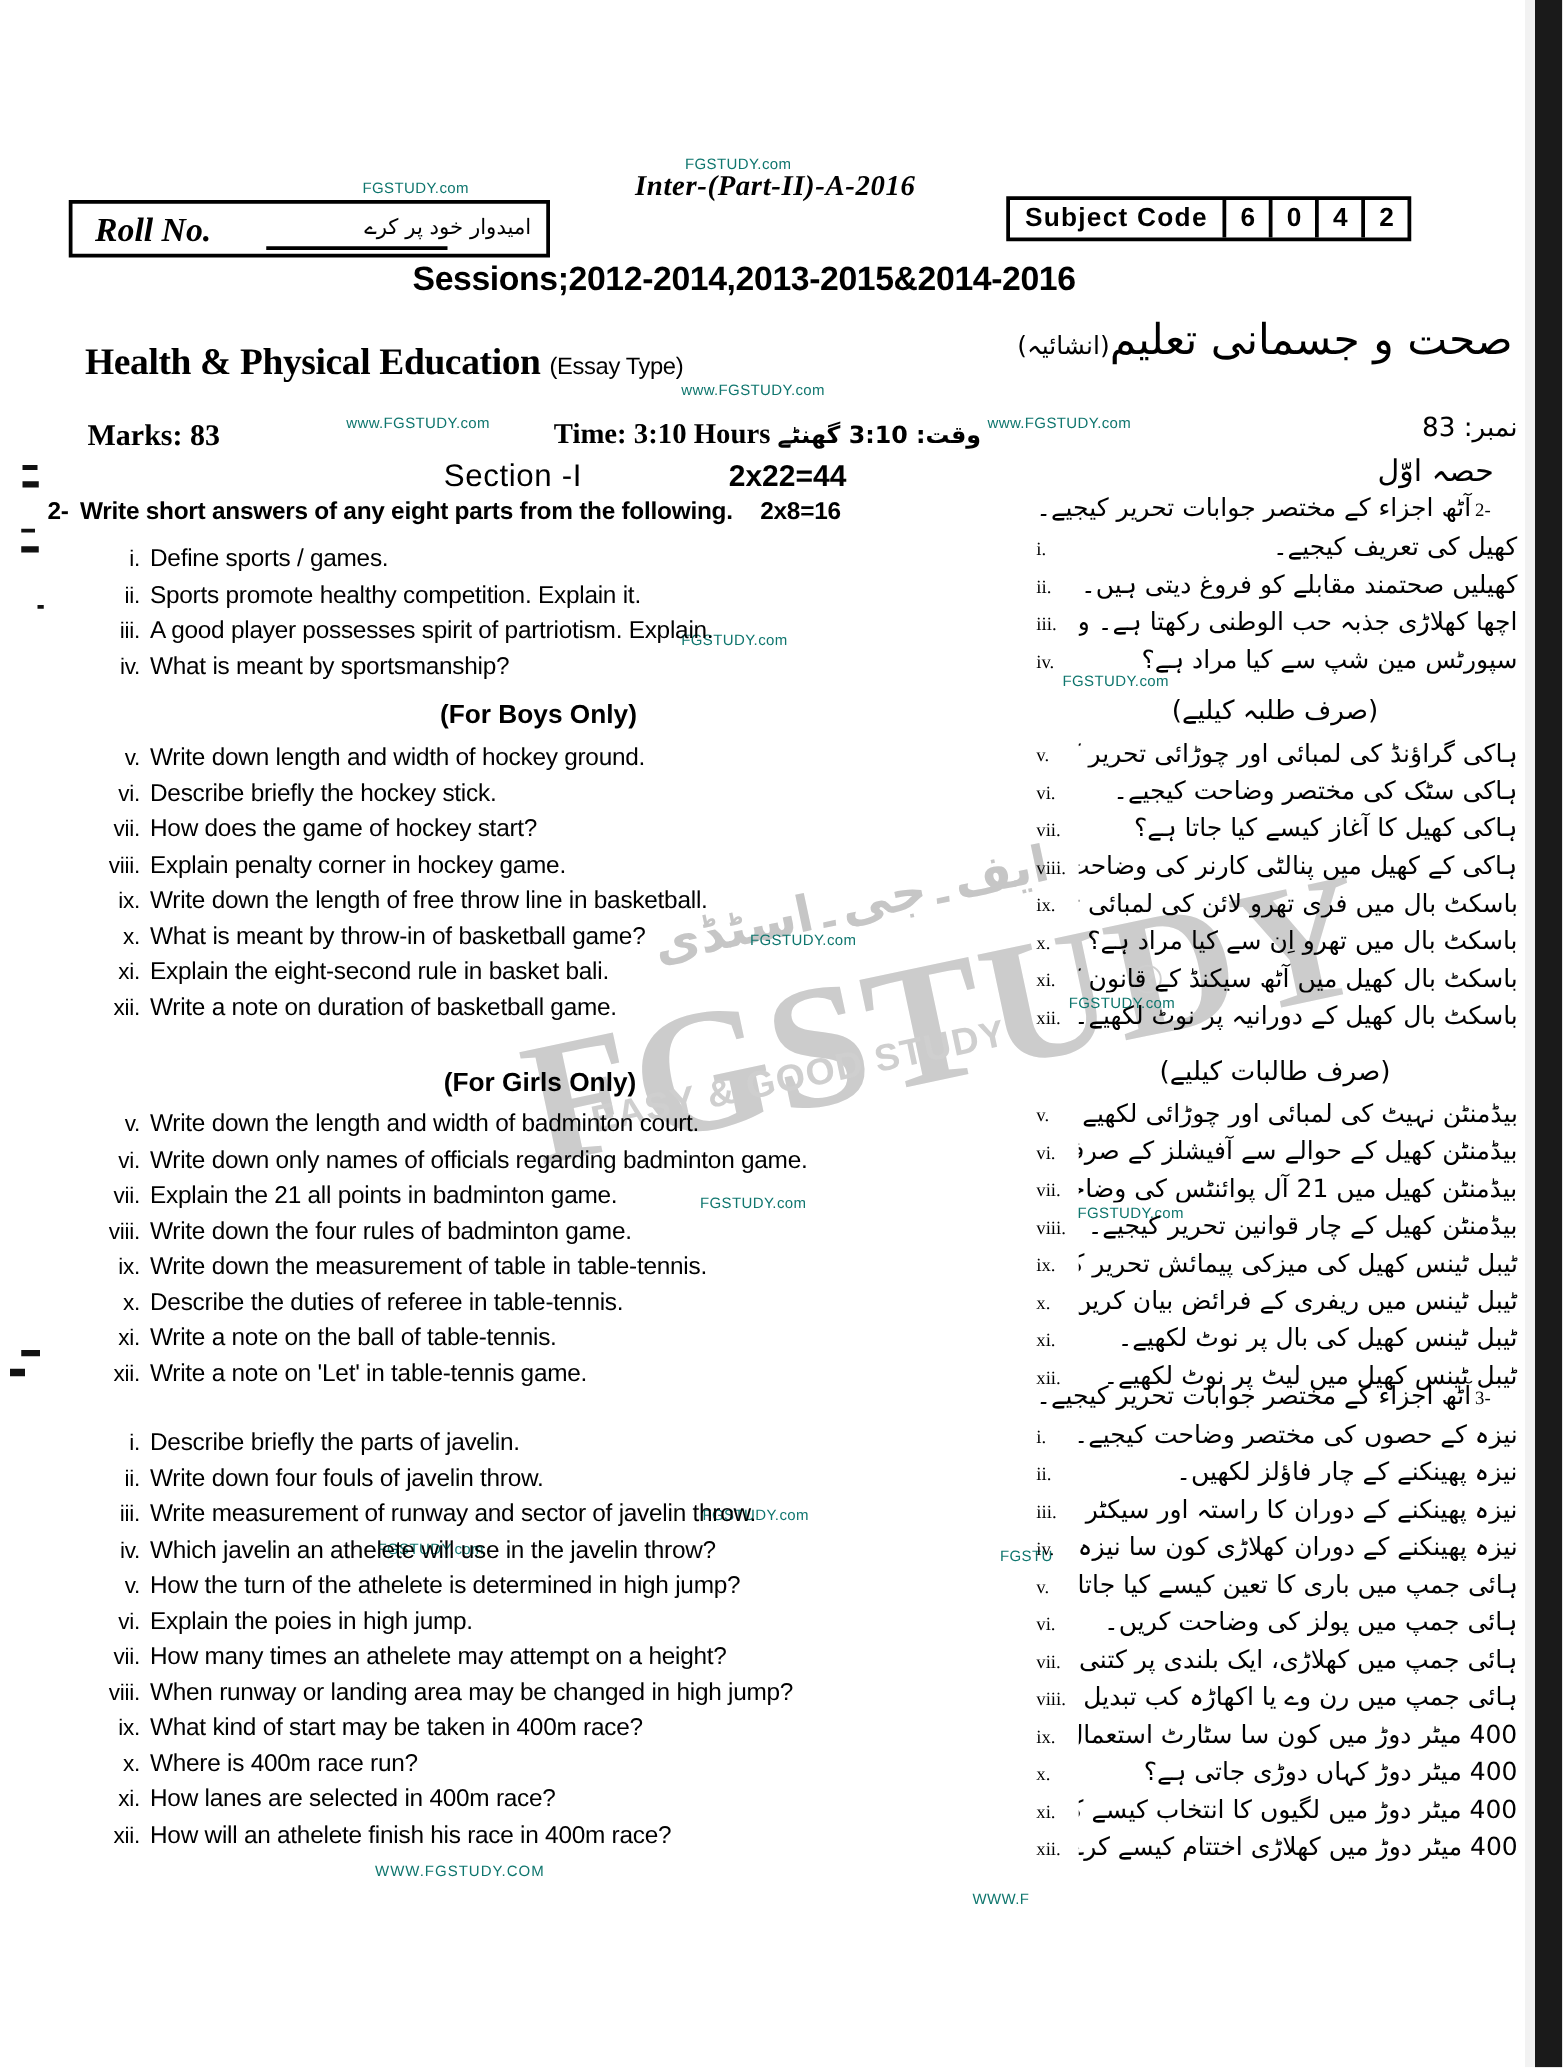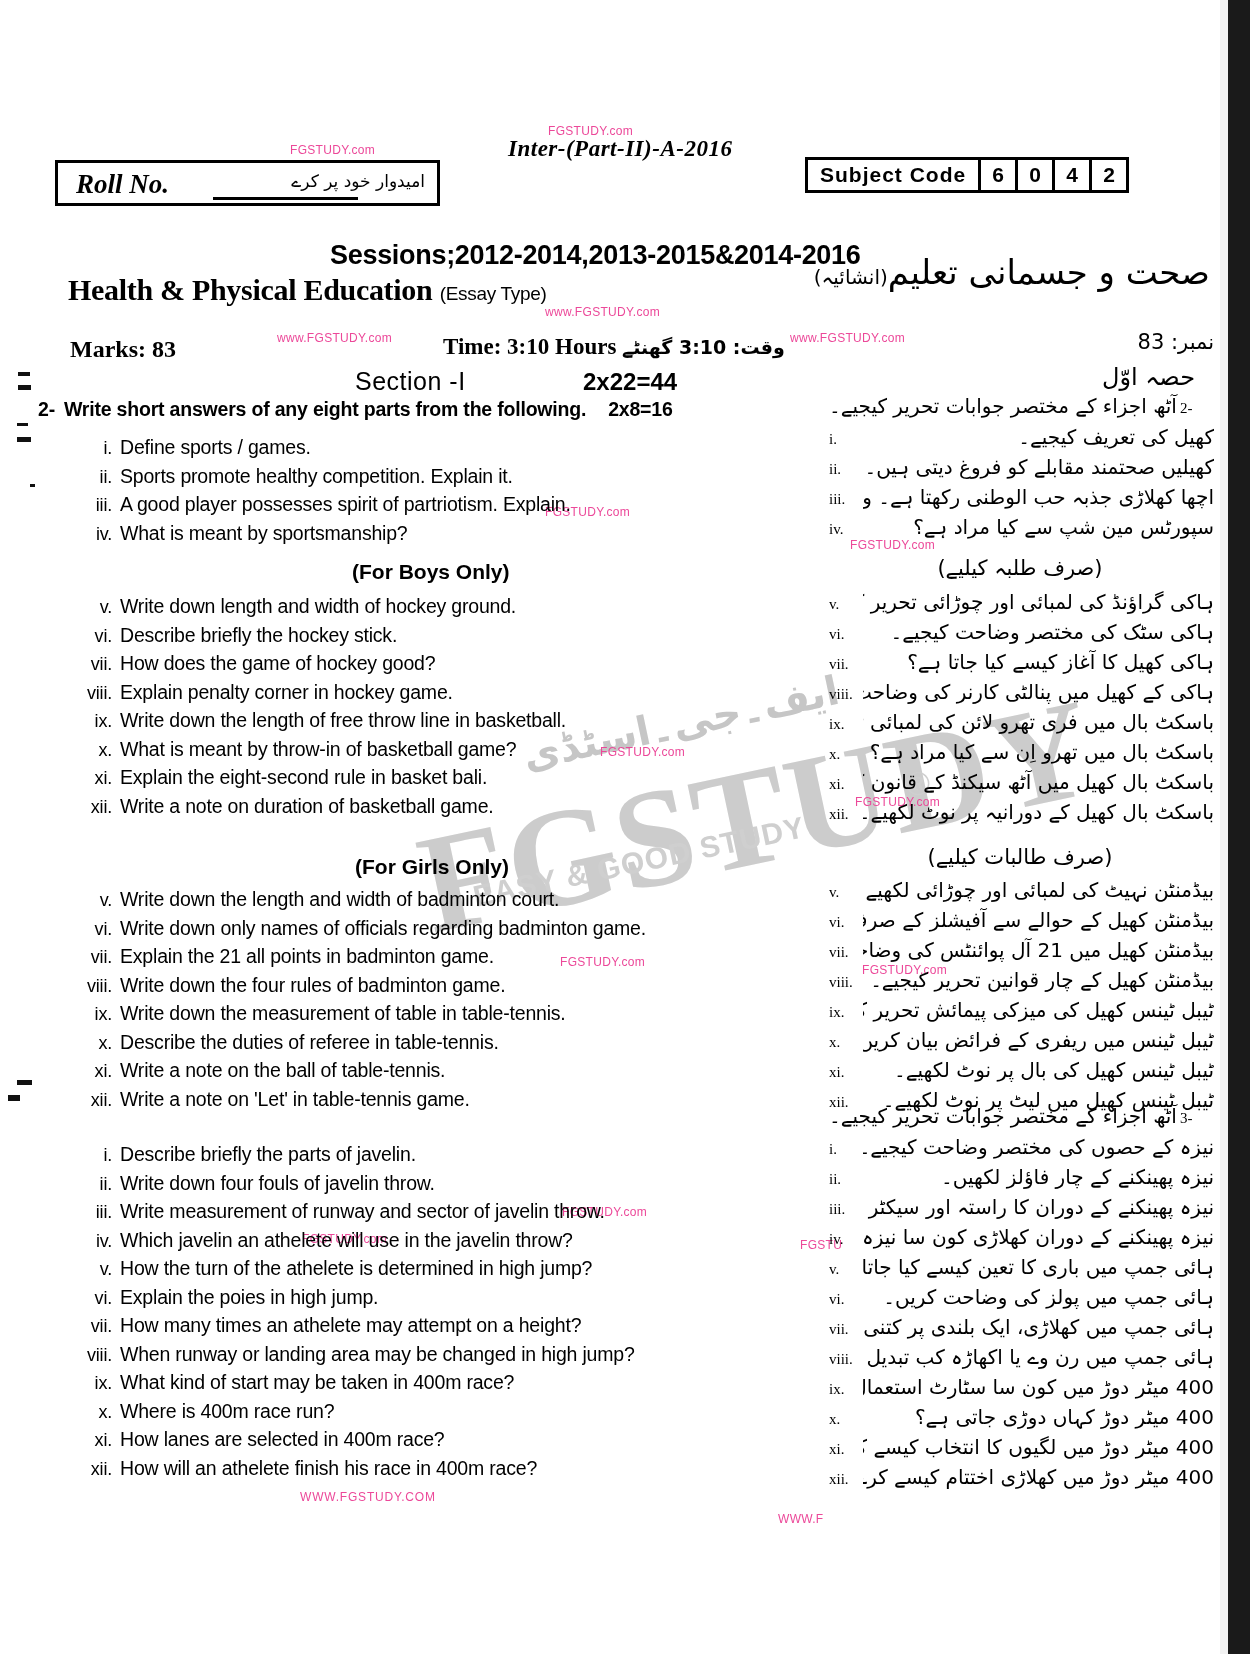--- a/index.html
+++ b/index.html
@@ -66,21 +66,21 @@
   .wm-urdu {
     left: 520px; top: 700px;
     font-size: 40px;
     transform: rotate(-12deg);
     color: #c6c6c6;
     direction: rtl;
     font-family: "DejaVu Sans", sans-serif;
   }
   .wm-small {
     position: absolute;
-    color: #ec4899;
+    color: #0f766e;
     font-size: 12px;
     letter-spacing: 0.3px;
     white-space: nowrap;
     user-select: none;
     font-family: "Liberation Sans", sans-serif;
   }
 
   
   .interpart {
     position: absolute;
@@ -151,21 +151,20 @@
   }
   .subjcode .dg:last-child { border-right: none; }
 
   .sessions {
     position: absolute;
     left: 330px; top: 208px;
     font-size: 27px;
     font-weight: bold;
     letter-spacing: -0.3px;
     font-family: "Liberation Sans", sans-serif;
-    margin-top: 32px;
   }
 
   .title-en {
     position: absolute;
     left: 68px; top: 273px;
     font-family: "Liberation Serif", serif;
     font-weight: bold;
     font-size: 30px;
     letter-spacing: -0.3px;
   }
@@ -435,21 +434,21 @@
     <div class="eng-item">
       <span class="rn">v.</span>
       <span class="tx">Write down length and width of hockey ground.</span>
     </div>
     <div class="eng-item">
       <span class="rn">vi.</span>
       <span class="tx">Describe briefly the hockey stick.</span>
     </div>
     <div class="eng-item">
       <span class="rn">vii.</span>
-      <span class="tx">How does the game of hockey good?</span>
+      <span class="tx">How does the game of hockey start?</span>
     </div>
     <div class="eng-item">
       <span class="rn">viii.</span>
       <span class="tx">Explain penalty corner in hockey  game.</span>
     </div>
     <div class="eng-item">
       <span class="rn">ix.</span>
       <span class="tx">Write down the length of free throw line in basketball.</span>
     </div>
     <div class="eng-item">

